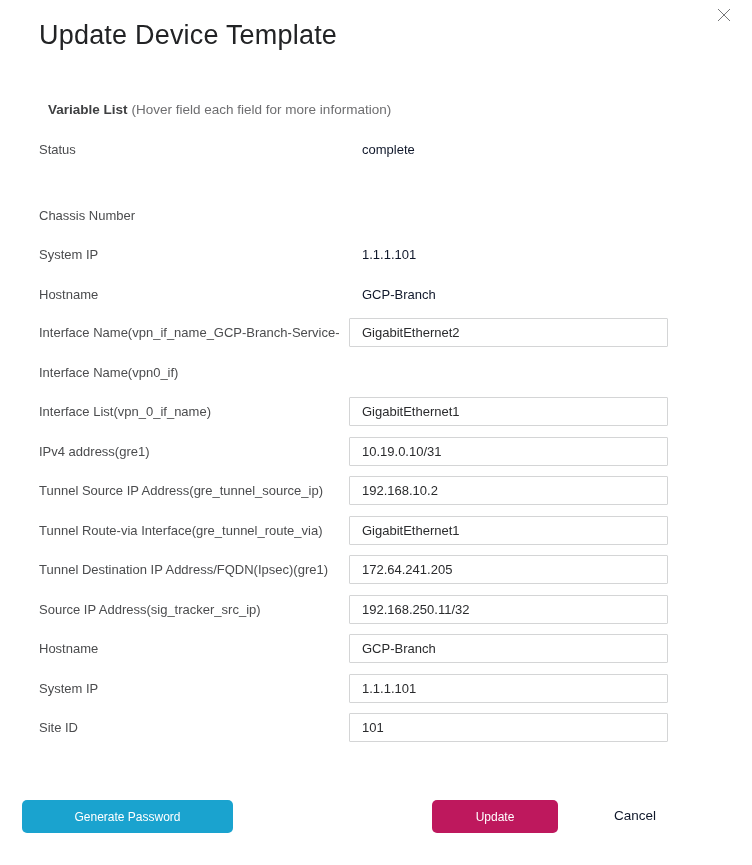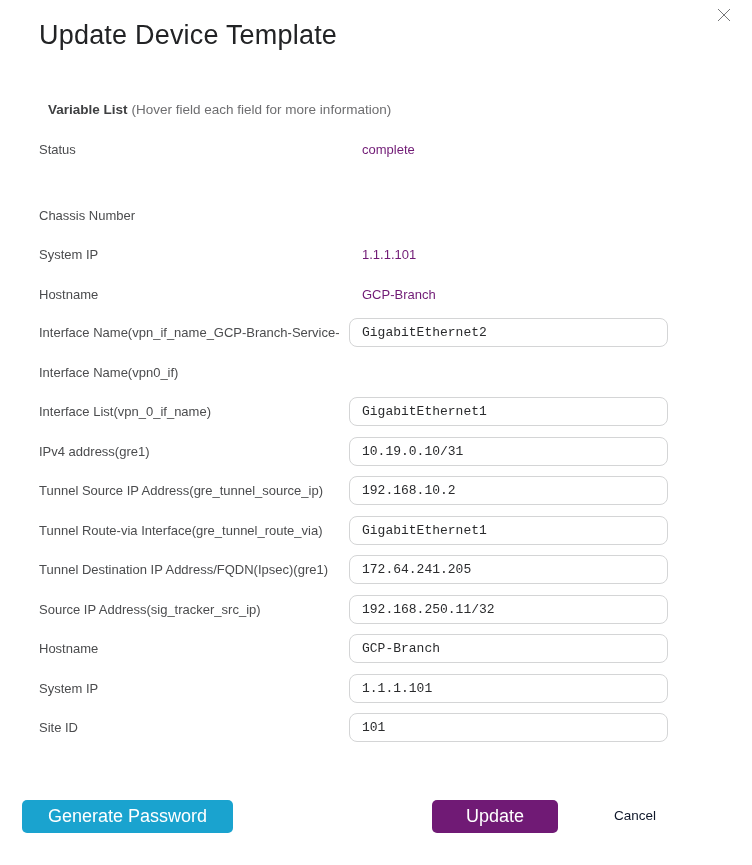--- a/index.html
+++ b/index.html
@@ -43,40 +43,40 @@
   .row-static.r-chassis  { margin-bottom: 19px; }
   .row-static.r-sysip    { margin-bottom: 20px; }
   .row-static.r-host     { margin-bottom: 14px; }
   .row-input { height: 29px; margin-bottom: 10.5px; }
   .field-label {
     width: 310px; flex: 0 0 310px;
     font-size: 13px; color: #4b4c4e;
     white-space: nowrap; overflow: hidden;
   }
   .field-value {
-    font-size: 13px; color: #701a75;
+    font-size: 13px; color: #0f172a;
     padding-left: 13px;
     text-align: center;
   }
   .field-input {
     width: 319px; height: 29px;
-    border: 1px solid #d4d5d6; border-radius: 8px;
+    border: 1px solid #d4d5d6; border-radius: 1px;
     background: #ffffff;
-    font-family: Liberation Mono, monospace;
+    font-family: Liberation Sans, sans-serif;
     font-size: 13px; color: #2a2b2d;
     padding: 0 24px 0 12px;
     outline: none;
   }
   .footer {
     position: absolute; left: 0; top: 800px; width: 752px; height: 34px;
   }
   .btn {
     position: absolute; top: 0; height: 33px;
     border: none; border-radius: 5px;
-    color: #ffffff; font-size: 18px;
+    color: #ffffff; font-size: 12px;
     font-family: "Liberation Sans", "DejaVu Sans", sans-serif;
     cursor: pointer;
     display: flex; align-items: center; justify-content: center;
   }
   .btn-generate { left: 22px;  width: 211px; }
   .btn-update   { left: 432px; width: 126px; }
   .link-cancel {
     position: absolute; left: 614px; top: 8px;
     background: none; border: none;
     font-size: 13.5px; cursor: pointer;
@@ -176,17 +176,17 @@
 
     <div class="row row-input">
       <div class="field-label">Site ID</div>
       <input class="field-input" type="text" value="101" style="">
     </div>
 
   </div>
 
   <div class="footer">
     <button class="btn btn-generate" style="background:#1aa3cf;">Generate Password</button>
-    <button class="btn btn-update" style="background:#701a75;">Update</button>
+    <button class="btn btn-update" style="background:#be185d;">Update</button>
     <button class="link-cancel" style="color:#0f172a;">Cancel</button>
   </div>
 
 </div>
 
 </body></html>

